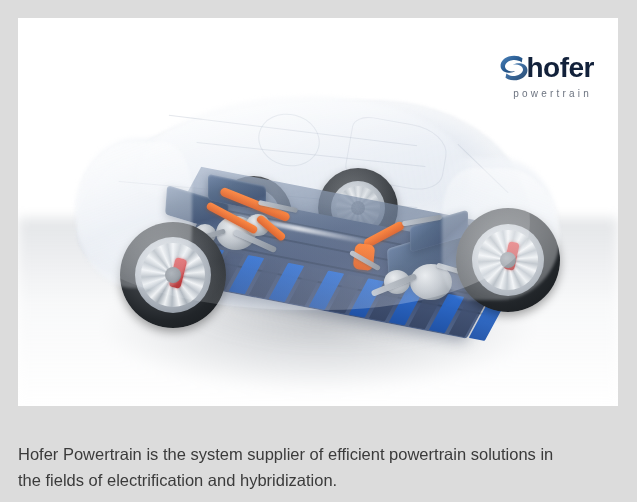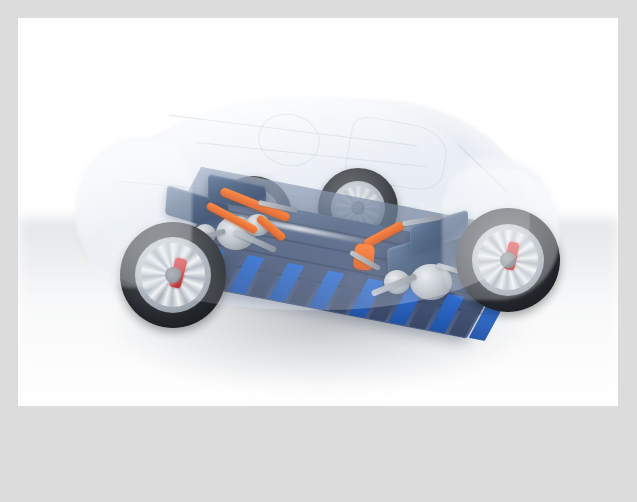--- a/index.html
+++ b/index.html
@@ -340,16 +340,36 @@
           <div class="rim"></div>
         <div class="caliper"></div>
         <div class="hub"></div>
       </div>
 
       <div class="skin"></div>
       <div class="skin-front"></div>
       <div class="skin-rear"></div>
     </div>
 
+    <div class="logo">
+      <div class="logo-row">
+        <span class="logo-mark">
+          <svg viewBox="0 0 34 32" width="34" height="32" aria-hidden="true">
+            <defs>
+              <linearGradient id="hg" x1="0" y1="0" x2="1" y2="1">
+                <stop offset="0%" stop-color="#4f86bd"></stop>
+                <stop offset="45%" stop-color="#2c5f96"></stop>
+                <stop offset="100%" stop-color="#163a63"></stop>
+              </linearGradient>
+            </defs>
+            <path d="M25.5 6.2C21.8 3.4 16.2 3.0 11.6 4.6 6.6 6.3 3.2 10.3 3.6 14.5c.3 3.4 3.2 5.7 7.3 6.2 2.9.4 5.5-.2 7.2-1.6-2.4.6-5 .5-7-.5-2.3-1.1-3.5-3.1-3.0-5.2.6-2.6 3.4-4.6 7.0-5.2 3.6-.6 7.3.3 9.6 2.2z" fill="url(#hg)"></path>
+            <path d="M8.5 25.8c3.7 2.8 9.3 3.2 13.9 1.6 5.0-1.7 8.4-5.7 8.0-9.9-.3-3.4-3.2-5.7-7.3-6.2-2.9-.4-5.5.2-7.2 1.6 2.4-.6 5-.5 7 .5 2.3 1.1 3.5 3.1 3.0 5.2-.6 2.6-3.4 4.6-7.0 5.2-3.6.6-7.3-.3-9.6-2.2z" fill="url(#hg)" opacity=".92"></path>
+          </svg>
+        </span>
+        <span class="logo-word">hofer</span>
+      </div>
+      <div class="logo-sub">powertrain</div>
+    </div>
   </div>
 
+  <p class="caption">Hofer Powertrain is the system supplier of efficient powertrain solutions in the fields of electrification and hybridization.</p>
 
 </div>
 
 </body></html>

